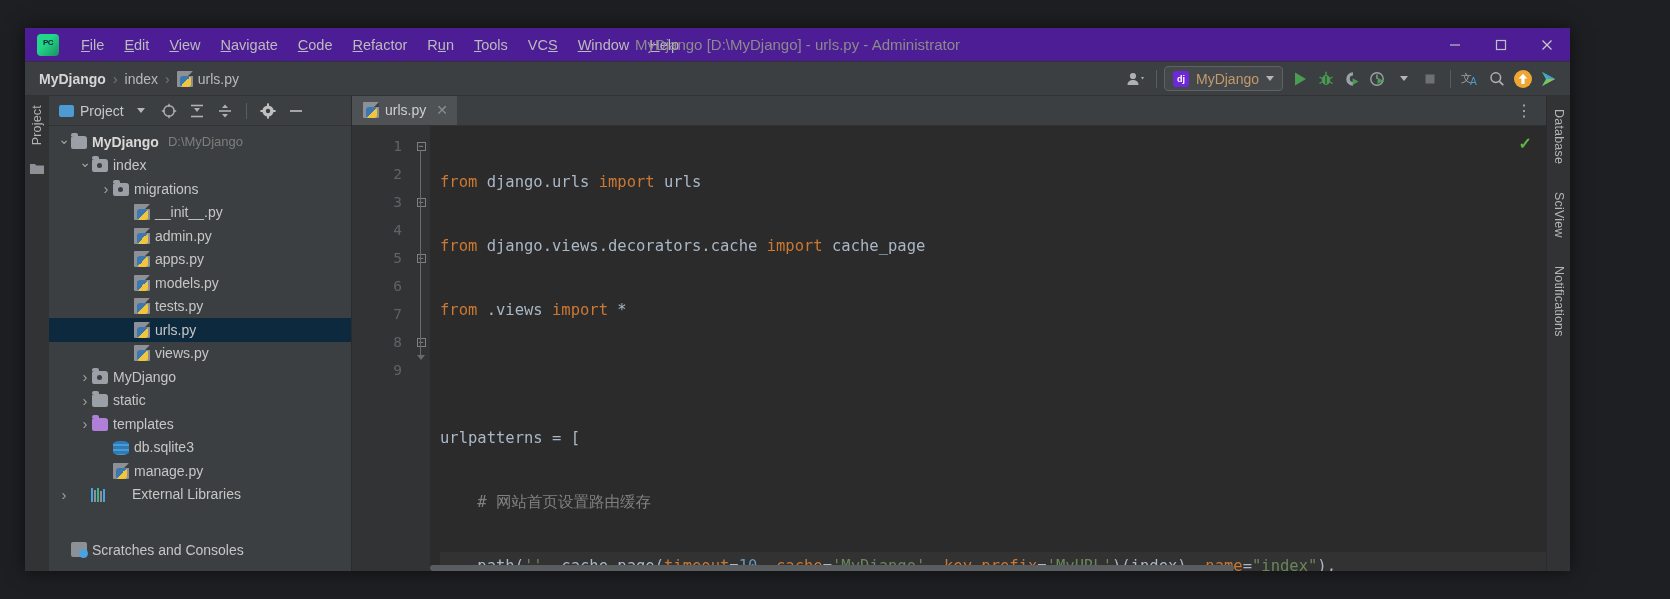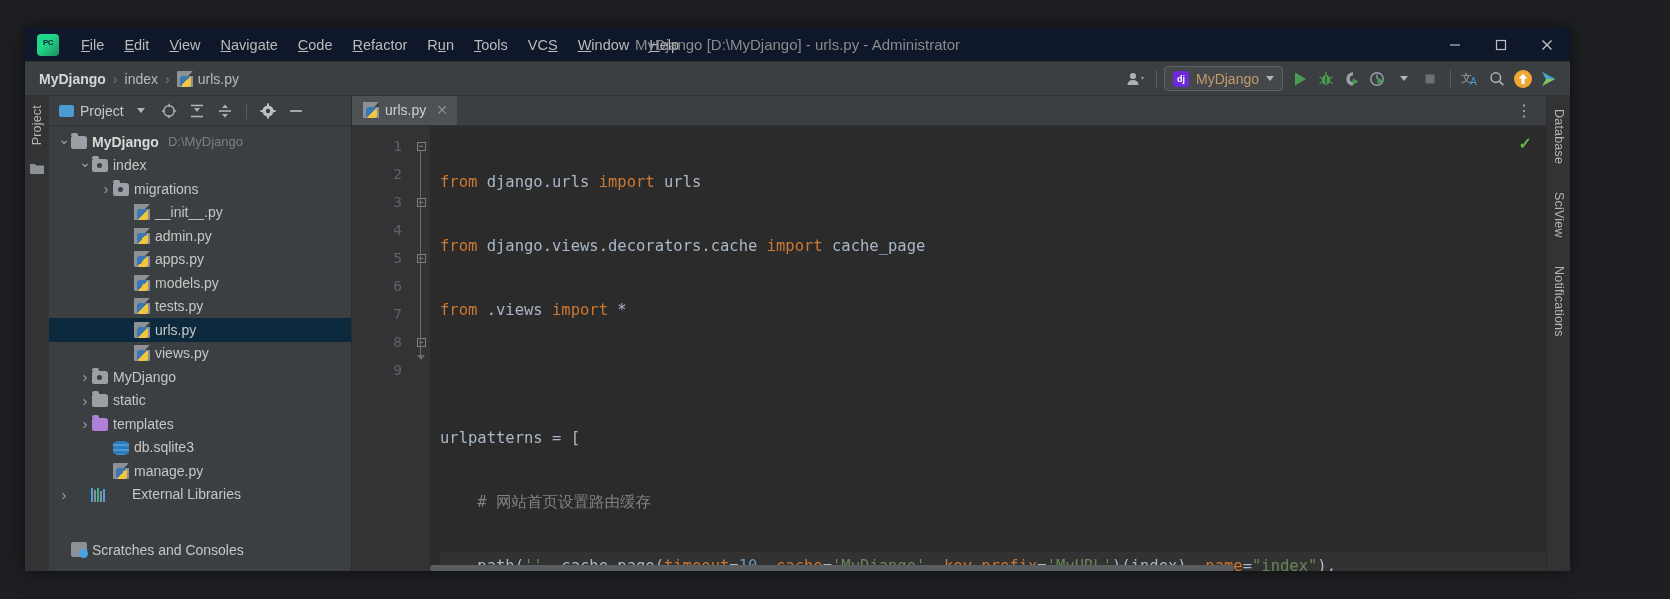--- a/index.html
+++ b/index.html
@@ -15,21 +15,21 @@
     width: 1545px; height: 543px;
     background: #3c3f41;
     display: flex; flex-direction: column;
     box-shadow: 0 0 18px rgba(0,0,0,.55);
   }
 
   
   .titlebar {
     height: 34px; flex: 0 0 34px;
     display: flex; align-items: center;
-    background: #0f172a;
+    background: #4c1d95;
     border-bottom: 1px solid #323232;
     position: relative;
   }
   .app-logo {
     width: 22px; height: 22px; margin: 0 12px 0 12px;
     border-radius: 4px;
     background: linear-gradient(135deg,#21d789 0%,#21d789 40%,#1a8f5e 100%);
     position: relative; flex: 0 0 auto;
   }
   .app-logo:after {

